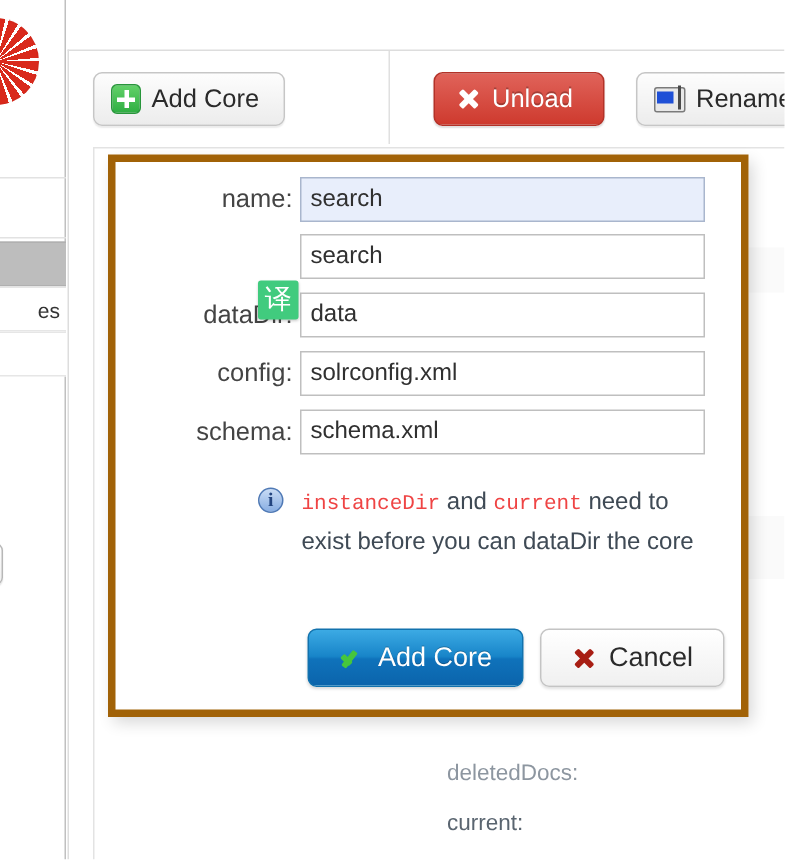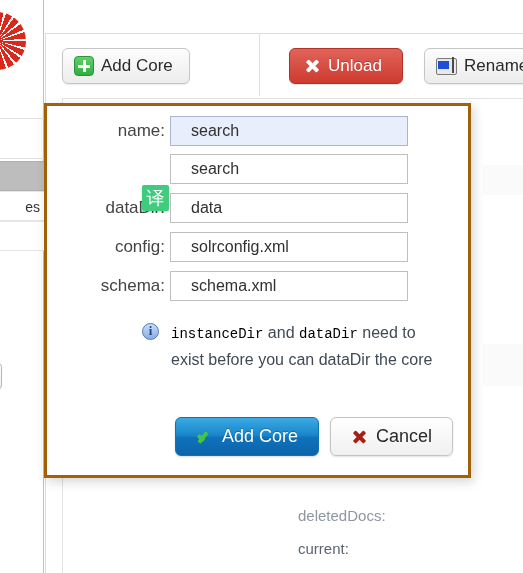--- a/index.html
+++ b/index.html
@@ -248,26 +248,26 @@
     right: 0;
     width: 40px;
     background: #fafafa;
   }
   .bg-stripe.s1 { top: 66px;  height: 30px; }
   .bg-stripe.s2 { top: 245px; height: 42px; }
 
   
   .dialog {
     position: absolute;
-    left: 44px;
+    left: 72px;
     top: 103px;
     width: 427px;
     height: 375px;
     background: #ffffff;
-    border: 3px solid #a16207;
+    border: 5px solid #a16207;
     box-shadow: 3px 4px 10px rgba(0,0,0,0.16);
     box-sizing: border-box;
   }
 
   .field-row {
     position: absolute;
     left: 0;
     width: 427px;
     height: 30px;
   }
@@ -276,29 +276,29 @@
     left: 0;
     width: 118px;
     text-align: right;
     font-size: 17px;
     color: #444444;
     line-height: 30px;
   }
   .field-input {
     position: absolute;
     left: 123px;
-    width: 238px;
+    width: 270px;
     height: 30px;
     box-sizing: border-box;
     border: 1px solid #bfbfbf;
     background: #ffffff;
     font-family: "Liberation Sans", sans-serif;
     font-size: 16px;
     color: #303030;
-    padding: 0 20px;
+    padding: 0 6px;
     outline: none;
     border-radius: 0;
   }
   .field-input.focused {
     background: #e8eefb;
     border-color: #a9b6cd;
   }
 
   #row-name        { top: 10px; }
   #row-instancedir { top: 48px; }
@@ -354,21 +354,21 @@
   }
   .note-text {
     margin-left: 29px;
     font-size: 16px;
     line-height: 26px;
     color: #3f4a55;
   }
   .note-text code {
     font-family: "Liberation Mono", monospace;
     font-size: 14px;
-    color: #000000;
+    color: #ef4444;
   }
 
   
   .dlg-btn {
     position: absolute;
     display: inline-flex;
     align-items: center;
     justify-content: center;
     gap: 8px;
     box-sizing: border-box;
@@ -507,21 +507,21 @@
 
     <div class="field-row" id="row-config">
       <div class="field-label">config:</div>
       <input class="field-input" type="text" value="solrconfig.xml" style="">
     </div>
 
     <div class="translate-badge">译</div>
 
     <div class="note">
       <span class="note-icon"></span>
-      <div class="note-text"><code>instanceDir</code><span> and </span><code>dataDir</code><span> need to exist before you can dataDir the core</span></div>
+      <div class="note-text"><code>instanceDir</code><span> and </span><code>current</code><span> need to exist before you can dataDir the core</span></div>
     </div>
 
     <div class="dlg-btn" id="dlg-add-core">
       <span class="ico-check"></span>
       <span>Add Core</span>
     </div>
 
     <div class="dlg-btn" id="dlg-cancel">
       <span class="ico-x"></span>
       <span>Cancel</span>

